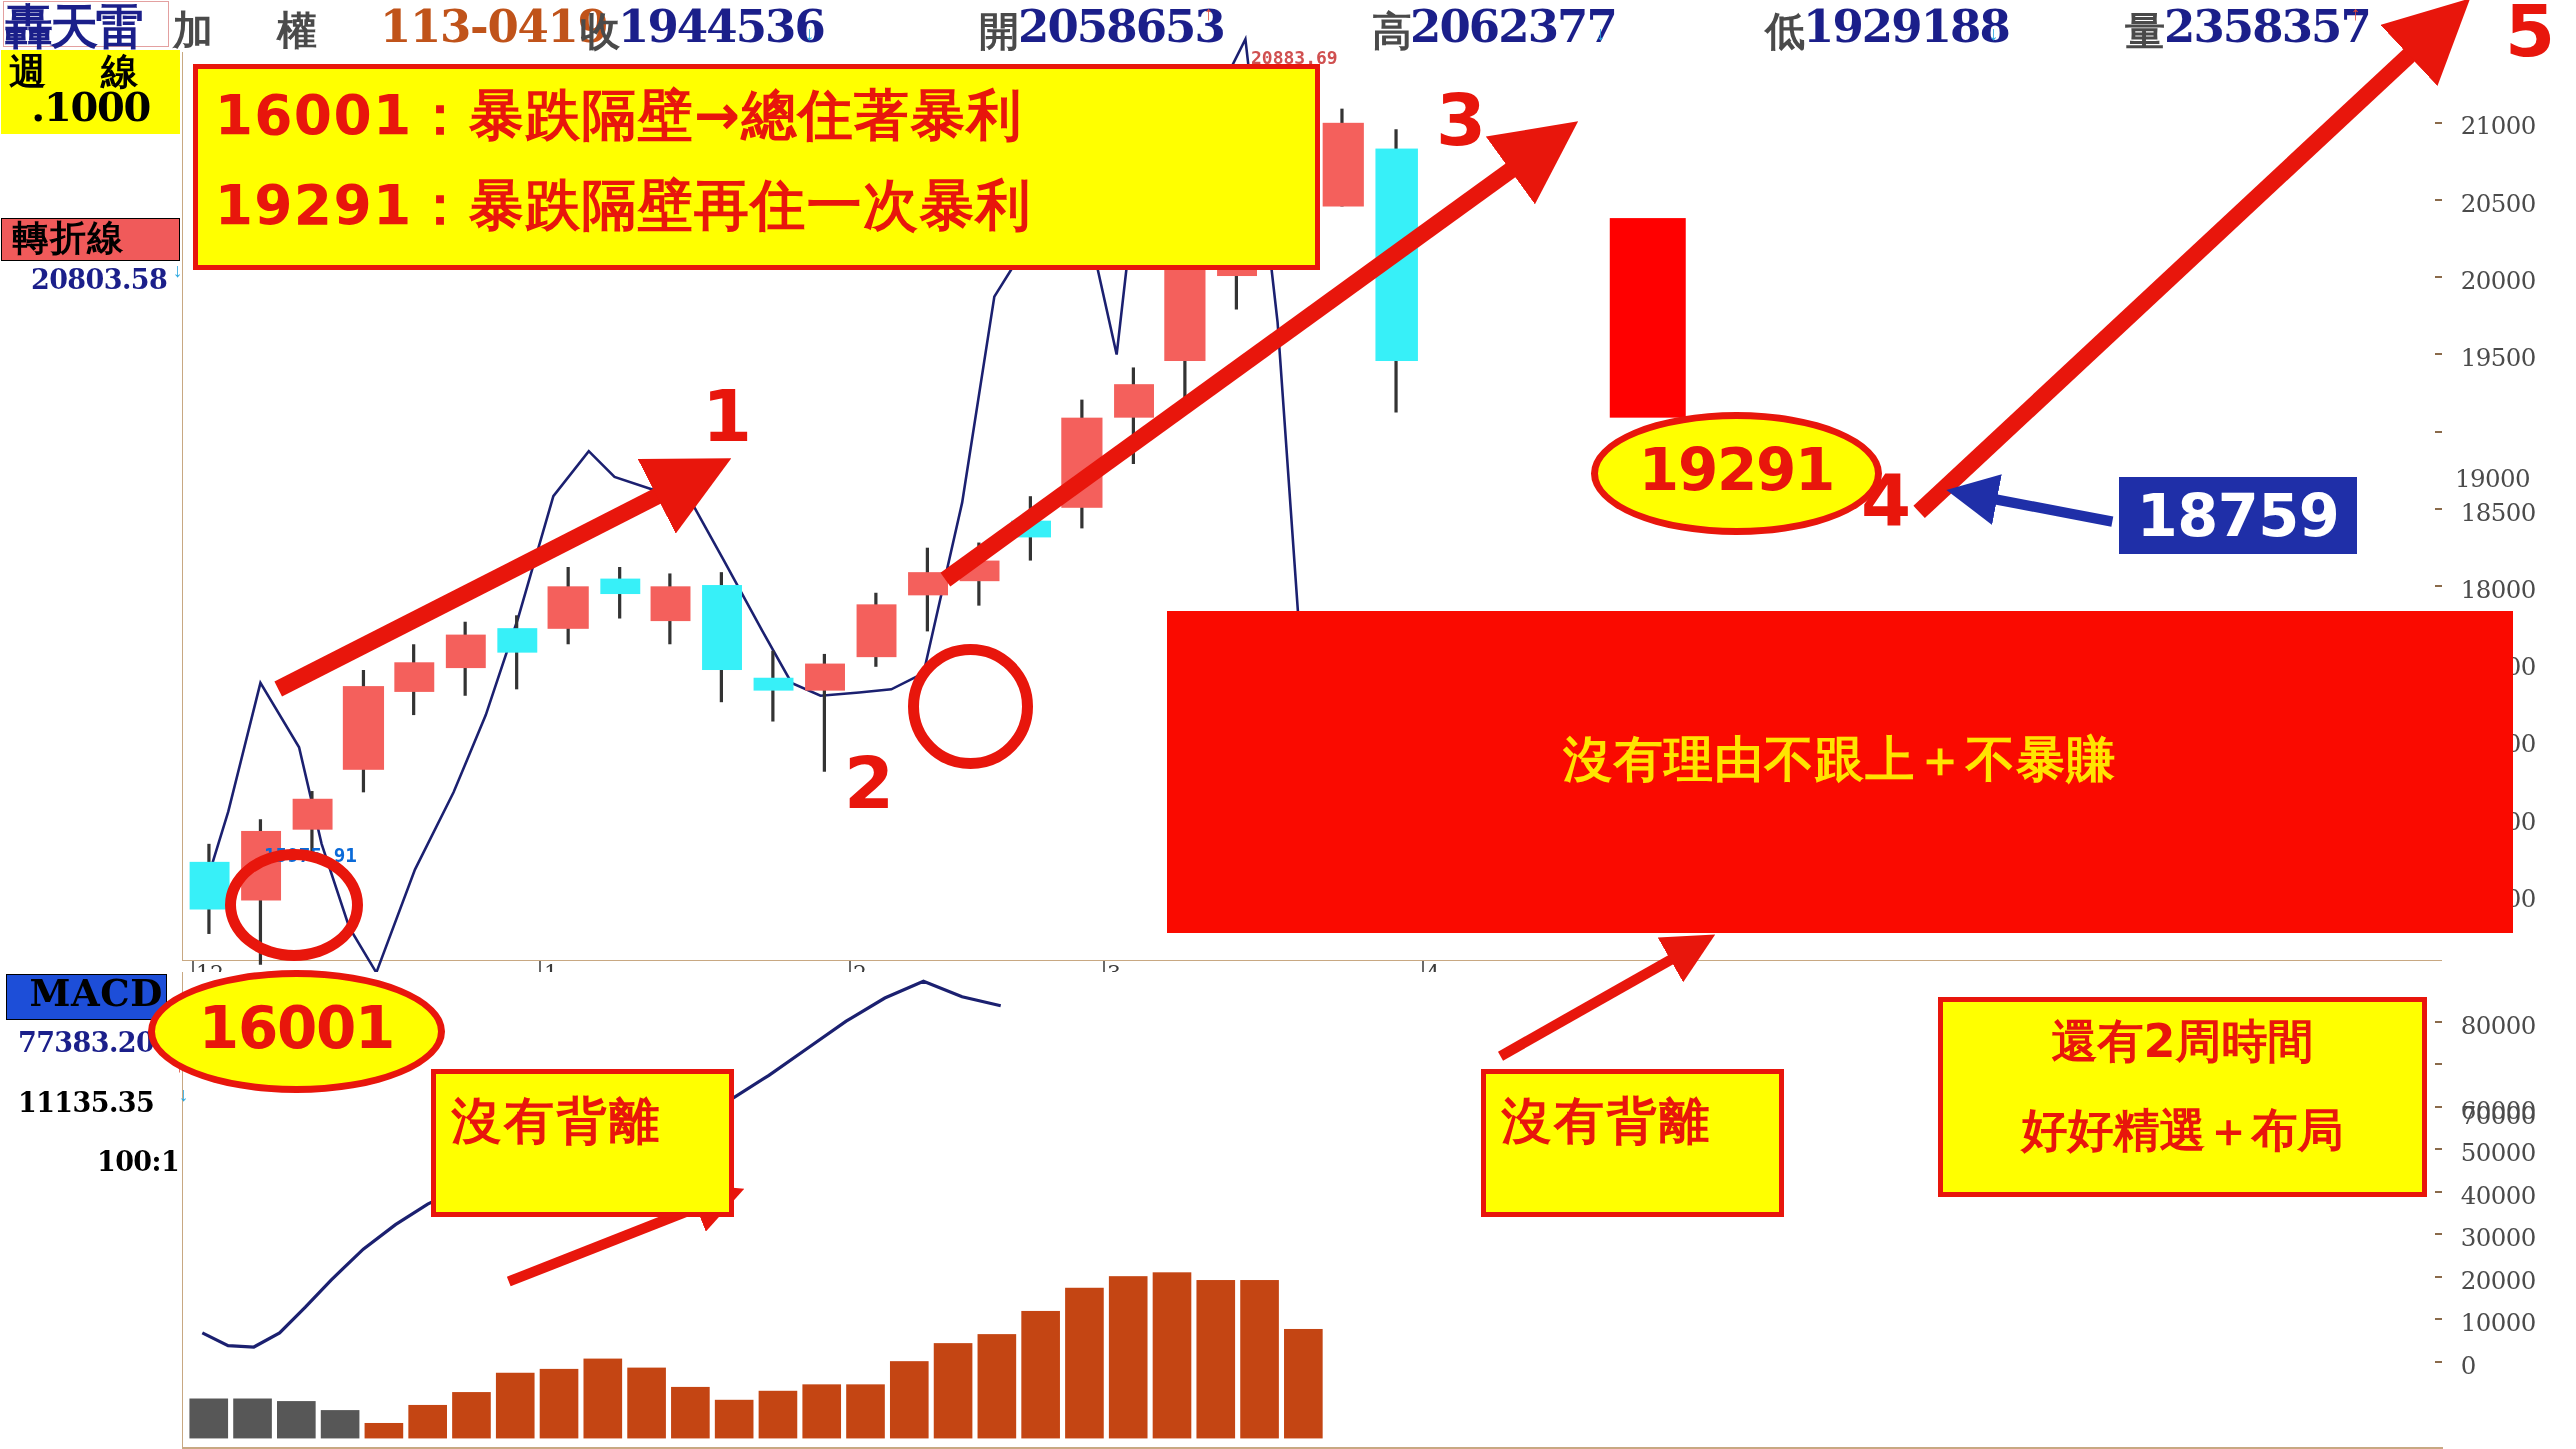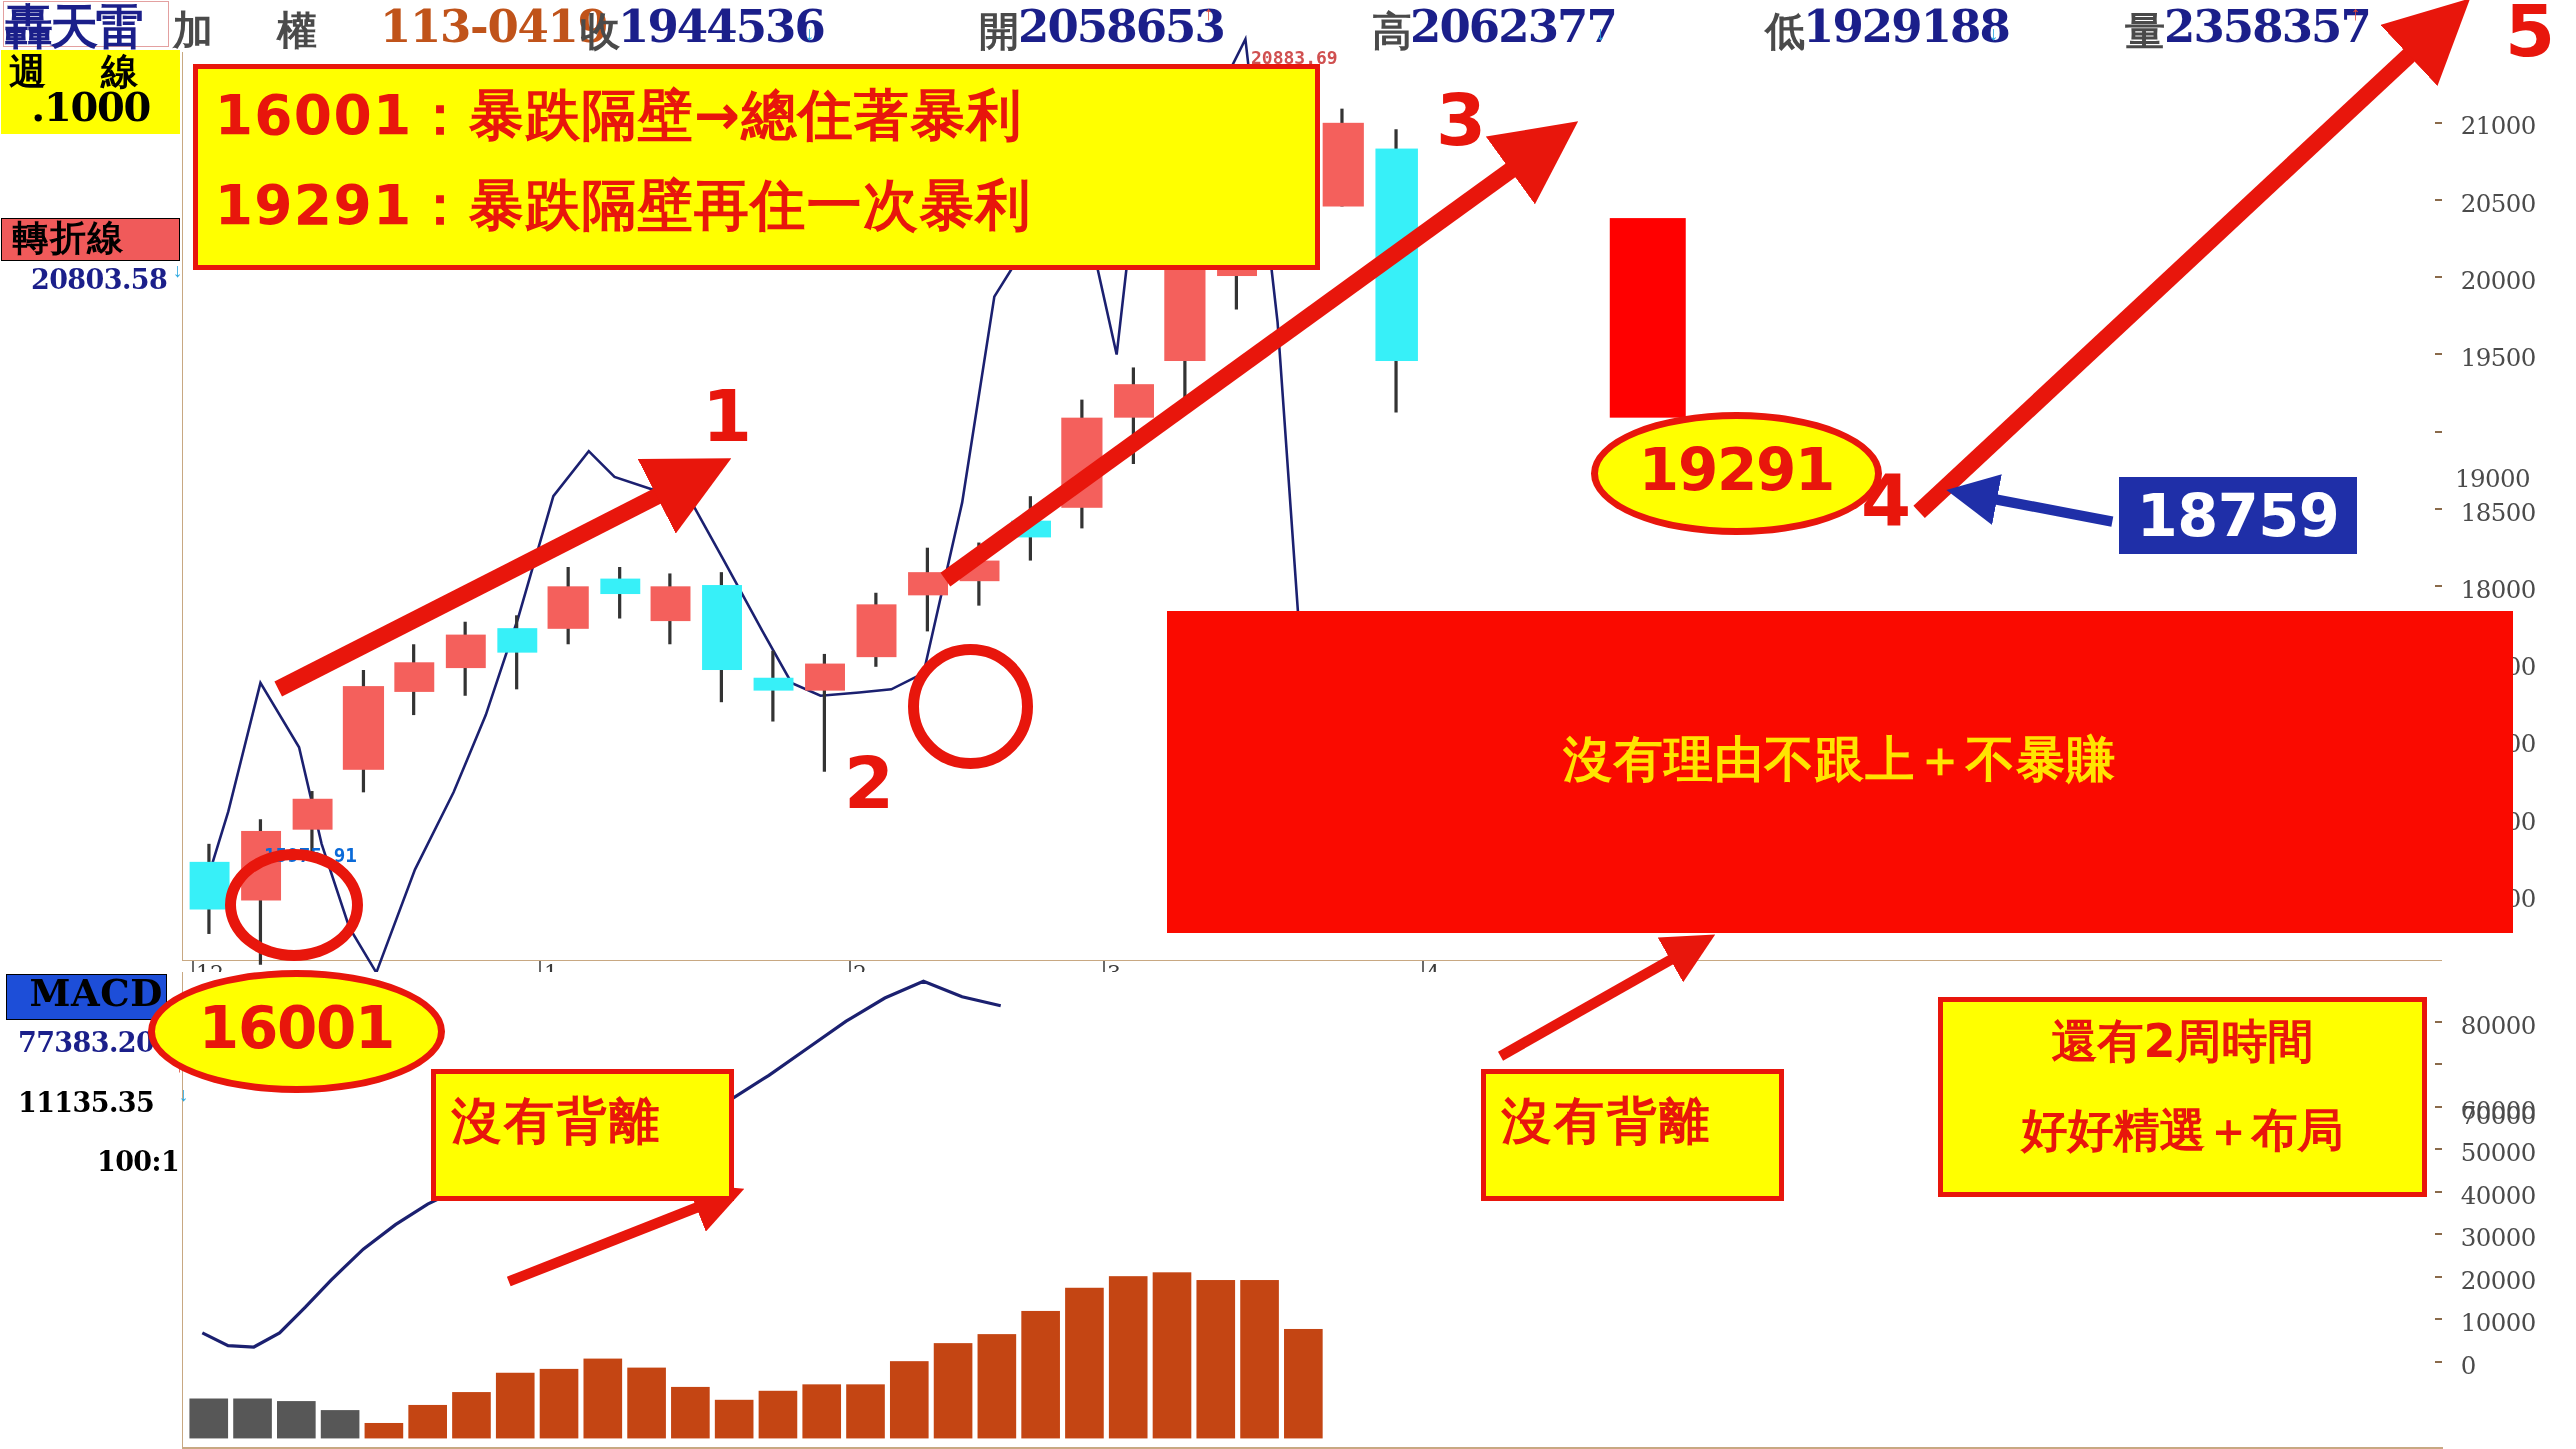--- a/index.html
+++ b/index.html
@@ -68,21 +68,21 @@
   #redbox{left:1167px;top:611px;width:1346px;height:322px;background:#fa0a00;}
   #redbox .ln{position:absolute;width:100%;text-align:center;font-size:49px;color:#ffe400;
               letter-spacing:1.3px;white-space:nowrap;}
   #redbox .r1{top:14px;} #redbox .r2{top:116px;} #redbox .r3{top:216px;}
 
   #bottombox{left:1938px;top:997px;width:489px;height:200px;}
   #bottombox .ln{position:absolute;width:100%;text-align:center;font-size:46px;color:#e8160c;
                  white-space:nowrap;}
   #bottombox .b1{top:9px;} #bottombox .b2{top:98px;}
 
-  .nodiv{width:303px;height:132px;}
+  .nodiv{width:303px;height:148px;}
   .nodiv span{position:absolute;left:15.5px;top:14px;font-size:50px;color:#e8160c;
               letter-spacing:2.6px;white-space:nowrap;}
   #nodiv1{left:431px;top:1069px;}
   #nodiv2{left:1481px;top:1069px;}
 
   
   .ellipse{border:7px solid #e8160c;border-radius:50%;background:#ffff00;}
   .ellipse span{position:absolute;width:100%;text-align:center;font-size:58px;font-weight:bold;
                 color:#e8160c;font-family:"DejaVu Sans",sans-serif;letter-spacing:-1.3px;}
   #ell-16001{left:148px;top:970px;width:283px;height:109px;}

